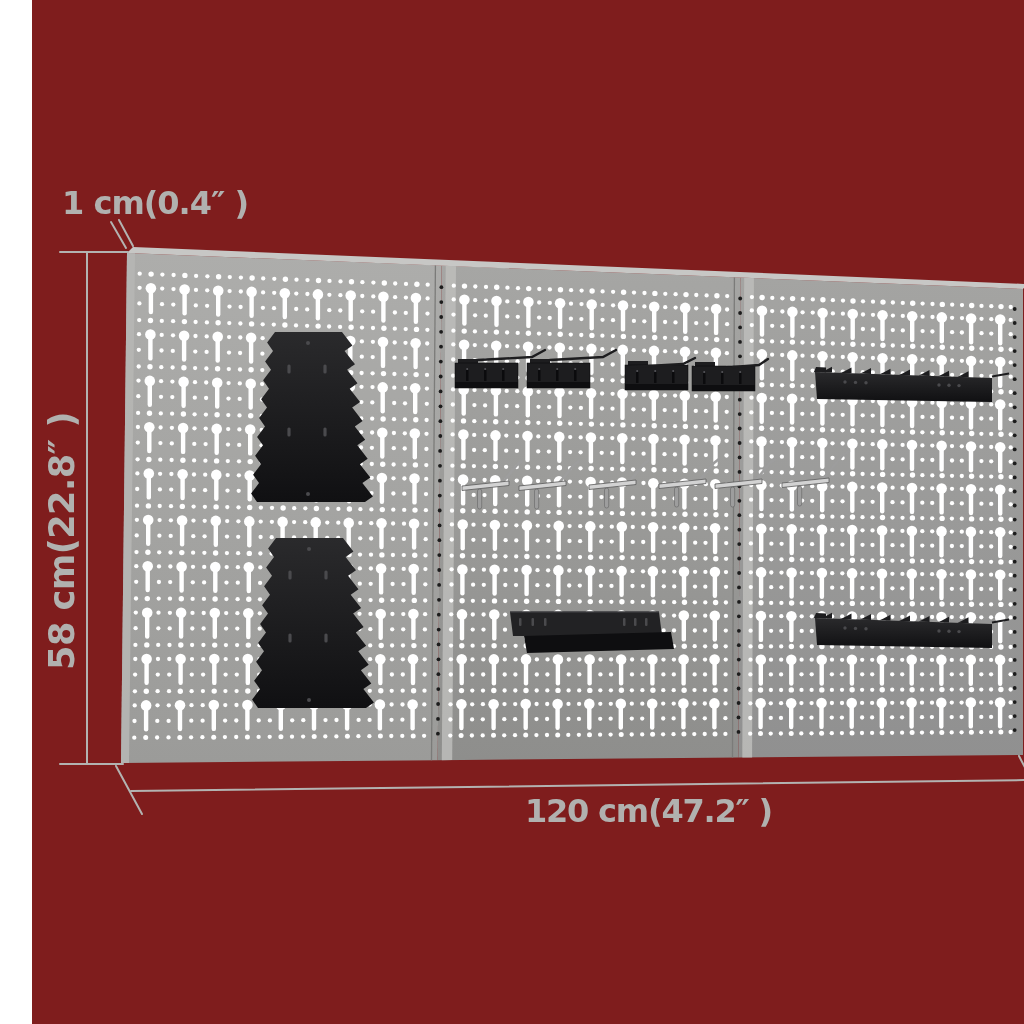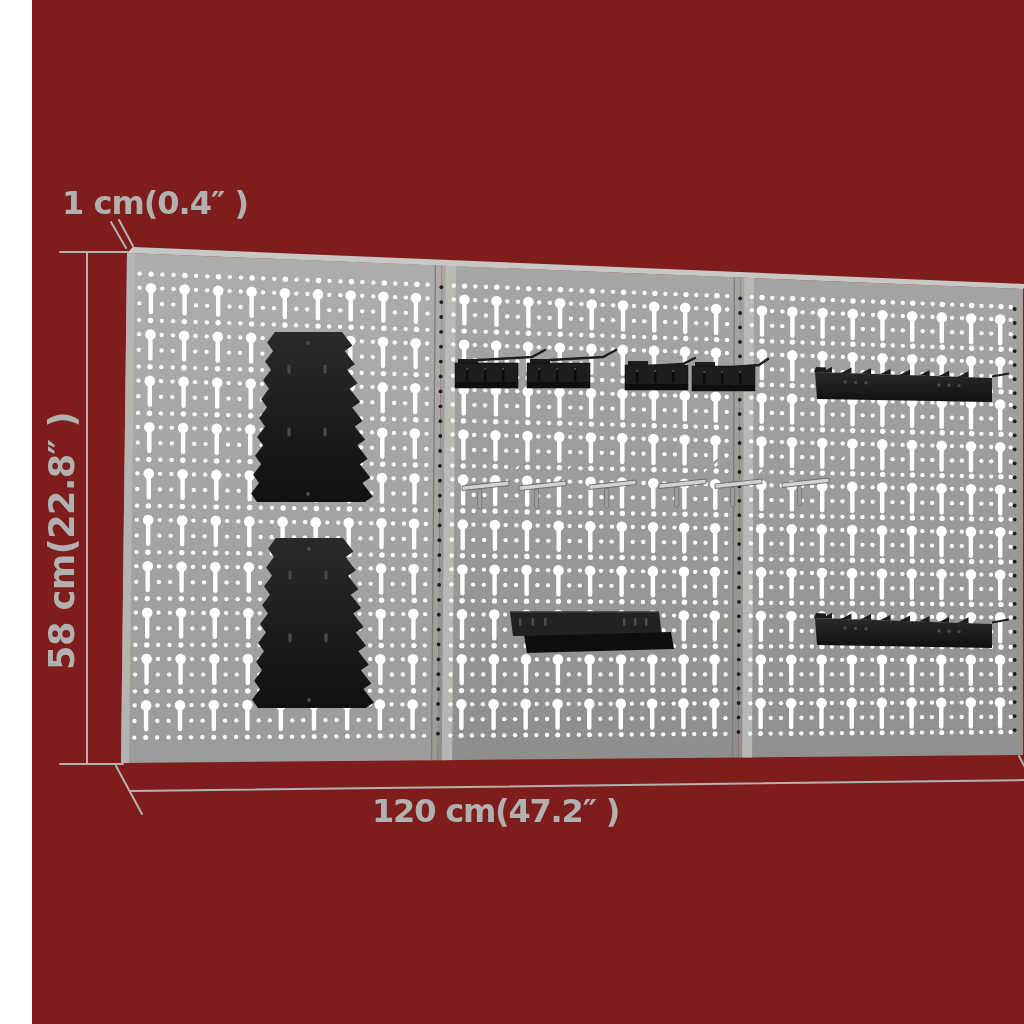--- a/index.html
+++ b/index.html
@@ -3,21 +3,21 @@
 <meta charset="utf-8">
 <style>
   html,body{margin:0;padding:0;}
   body{font-family:"DejaVu Sans", sans-serif;}
   .stage{position:relative;width:1024px;height:1024px;overflow:hidden;background:#ffffff;}
   .stage svg{position:absolute;left:0;top:0;}
   .lbl{position:absolute;font-weight:bold;white-space:pre;user-select:none;}
   .lbl-top{left:30px;top:184px;font-size:32px;letter-spacing:-1px;}
   .lbl-left{left:-110px;top:522px;width:280px;height:38px;line-height:38px;text-align:center;
             transform:rotate(-90deg);transform-origin:center;font-size:35px;letter-spacing:-0.5px;}
-  .lbl-bottom{left:340px;top:792px;width:400px;text-align:left;font-size:32px;letter-spacing:-1.2px;}
+  .lbl-bottom{left:340px;top:792px;width:400px;text-align:right;font-size:32px;letter-spacing:-1.2px;}
 </style>
 </head>
 <body>
 
 <div class="stage" style="background: #7f1d1d; margin-left: 32px;">
   <svg id="diagram-svg" width="1024" height="1024" viewBox="0 0 1024 1024">
       <defs>
         <linearGradient id="gp0" x1="0" y1="0" x2="0" y2="1">
           <stop offset="0%" stop-color="#adadab"></stop>
           <stop offset="100%" stop-color="#9b9b99"></stop>

